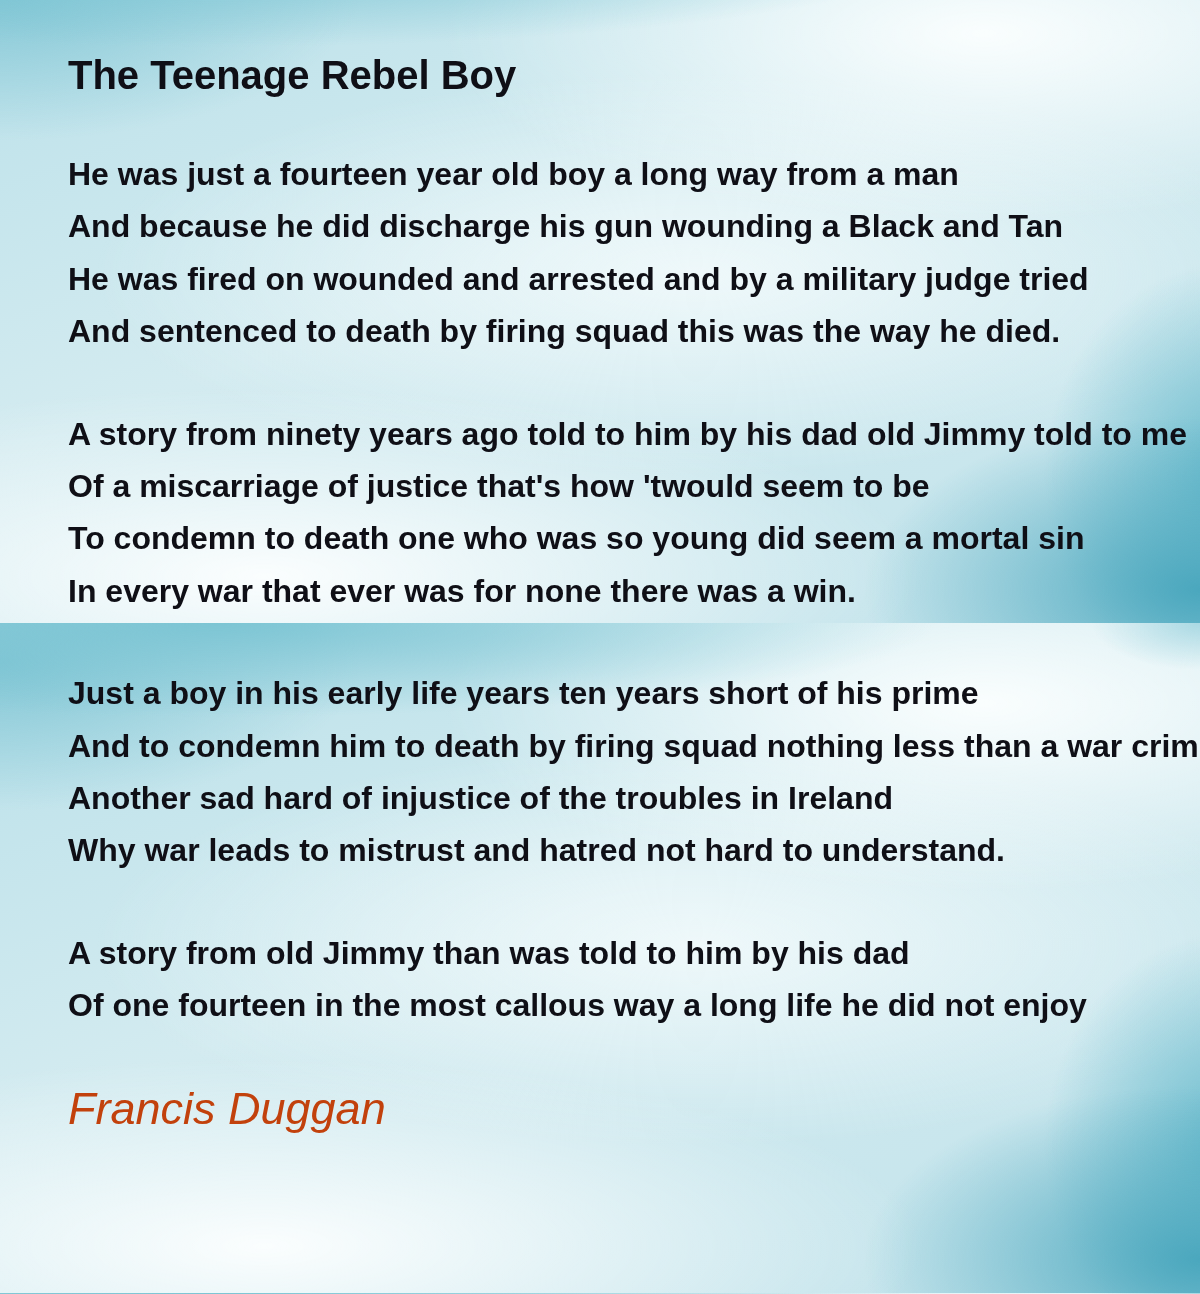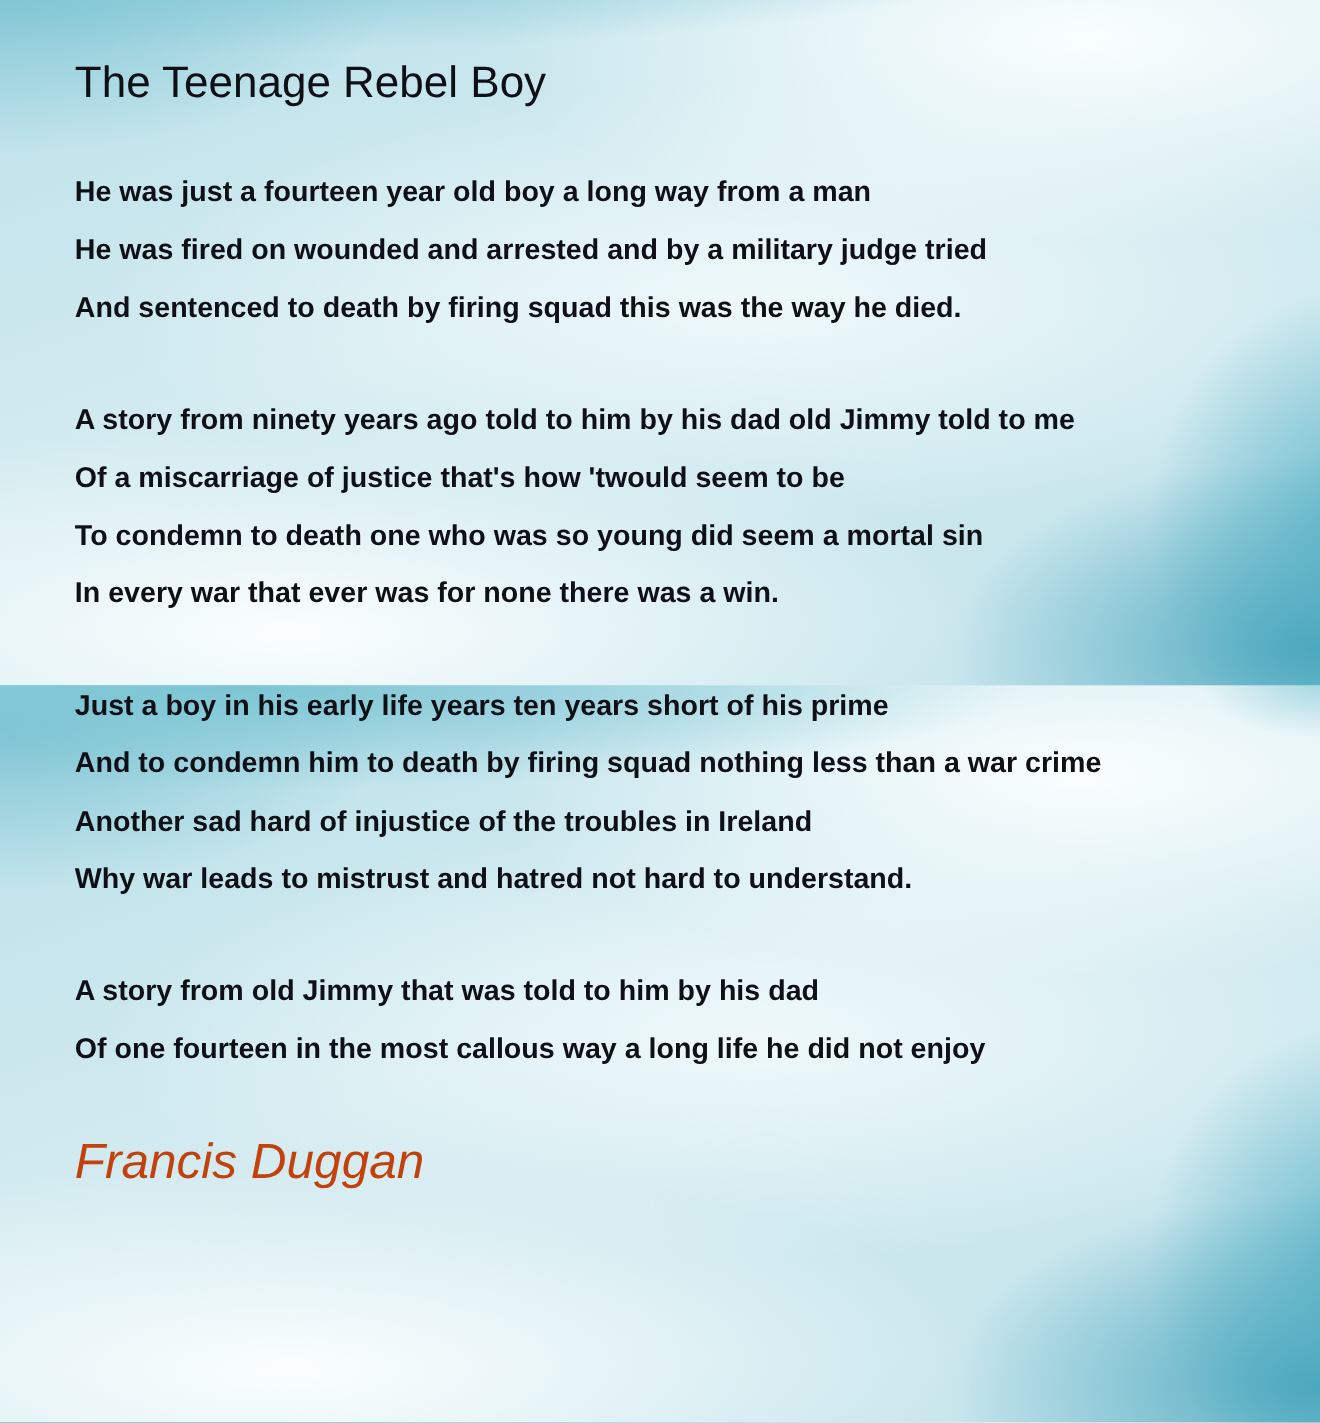--- a/index.html
+++ b/index.html
@@ -39,26 +39,26 @@
     left: 68px;
     top: 51px;
     width: 1132px;
     overflow: hidden;
     white-space: nowrap;
   }
   .title {
     margin: 0 0 49px 0;
     font-size: 40px;
     line-height: 48px;
-    font-weight: normal;
+    font-weight: bold;
     color: #0f0f16;
   }
   .stanza { margin: 0 0 50px 0; }
   .line {
-    font-size: 26px;
+    font-size: 32px;
     line-height: 52.4px;
     font-weight: bold;
     color: #0f0f16;
   }
   .author {
     margin: 0;
     font-size: 45px;
     line-height: 54px;
     font-style: italic;
     font-weight: 400;
@@ -67,38 +67,39 @@
 </style>
 </head>
 <body>
 
 <div class="content">
 
   <h1 class="title">The Teenage Rebel Boy</h1>
 
   <div class="stanza">
     <div class="line">He was just a fourteen year old boy a long way from a man</div>
+    <div class="line">And because he did discharge his gun wounding a Black and Tan</div>
     <div class="line">He was fired on wounded and arrested and by a military judge tried</div>
     <div class="line">And sentenced to death by firing squad this was the way he died.</div>
   </div>
 
   <div class="stanza">
     <div class="line">A story from ninety years ago told to him by his dad old Jimmy told to me</div>
     <div class="line">Of a miscarriage of justice that's how 'twould seem to be</div>
     <div class="line">To condemn to death one who was so young did seem a mortal sin</div>
     <div class="line">In every war that ever was for none there was a win.</div>
   </div>
 
   <div class="stanza">
     <div class="line">Just a boy in his early life years ten years short of his prime</div>
     <div class="line">And to condemn him to death by firing squad nothing less than a war crime</div>
     <div class="line">Another sad hard of injustice of the troubles in Ireland</div>
     <div class="line">Why war leads to mistrust and hatred not hard to understand.</div>
   </div>
 
   <div class="stanza">
-    <div class="line">A story from old Jimmy that was told to him by his dad</div>
+    <div class="line">A story from old Jimmy than was told to him by his dad</div>
     <div class="line">Of one fourteen in the most callous way a long life he did not enjoy</div>
   </div>
 
   <div class="author">Francis Duggan</div>
 
 </div>
 
 </body></html>

